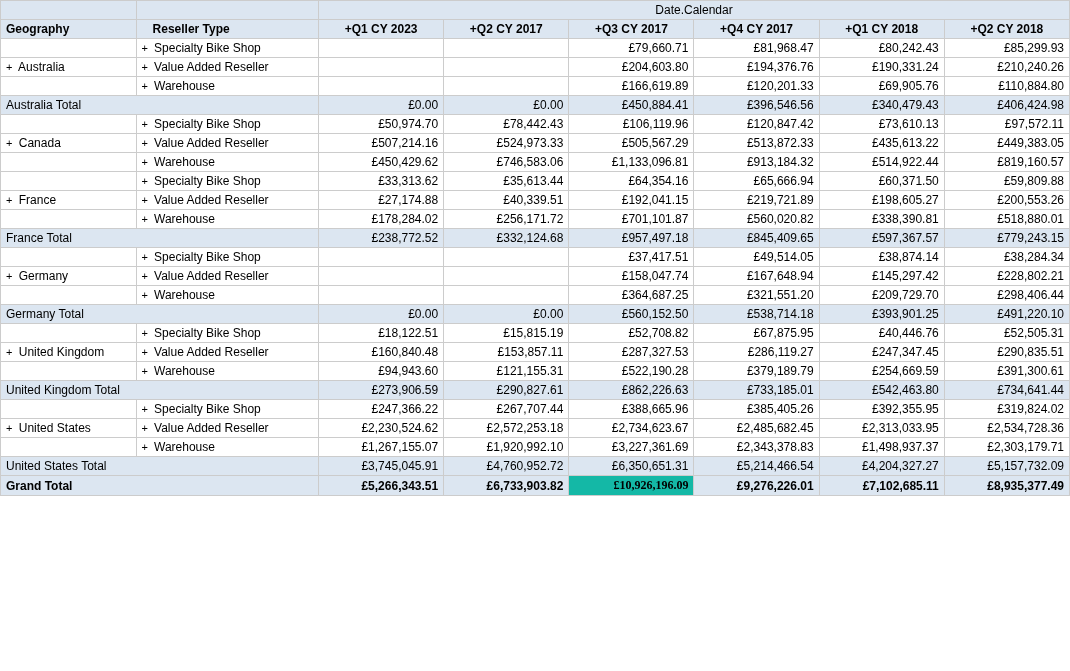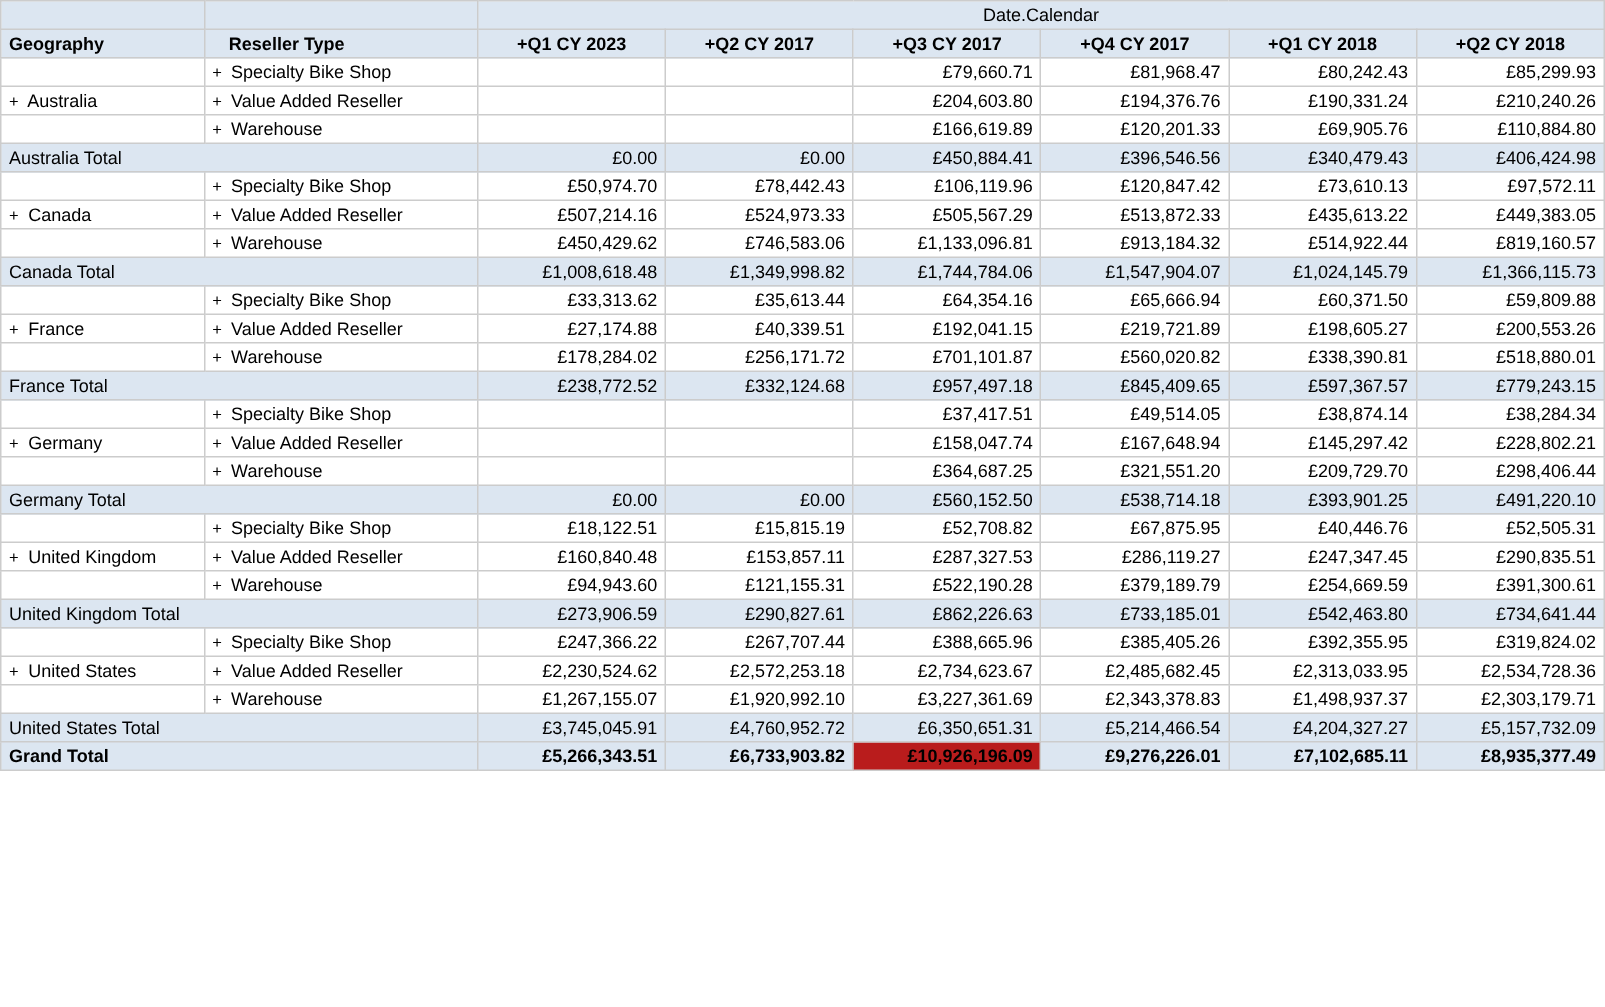--- a/index.html
+++ b/index.html
@@ -149,29 +149,20 @@
         <tr>
           <td></td>
           <td><span class="plus">+  </span><span>Warehouse</span></td>
           <td class="num">£450,429.62</td>
           <td class="num">£746,583.06</td>
           <td class="num">£1,133,096.81</td>
           <td class="num">£913,184.32</td>
           <td class="num">£514,922.44</td>
           <td class="num">£819,160.57</td>
         </tr>
-        <tr style="background: rgb(220, 230, 241);">
-          <td colspan="2" style="font-weight: normal; background: rgb(220, 230, 241);">Canada Total</td>
-          <td class="num" style="background: rgb(220, 230, 241);">£1,008,618.48</td>
-          <td class="num" style="background: rgb(220, 230, 241);">£1,349,998.82</td>
-          <td class="num" style="background: rgb(220, 230, 241);">£1,744,784.06</td>
-          <td class="num" style="background: rgb(220, 230, 241);">£1,547,904.07</td>
-          <td class="num" style="background: rgb(220, 230, 241);">£1,024,145.79</td>
-          <td class="num" style="background: rgb(220, 230, 241);">£1,366,115.73</td>
-        </tr>
         <tr>
           <td></td>
           <td><span class="plus">+  </span><span>Specialty Bike Shop</span></td>
           <td class="num">£33,313.62</td>
           <td class="num">£35,613.44</td>
           <td class="num">£64,354.16</td>
           <td class="num">£65,666.94</td>
           <td class="num">£60,371.50</td>
           <td class="num">£59,809.88</td>
         </tr>
@@ -318,20 +309,20 @@
           <td class="num" style="background: rgb(220, 230, 241);">£4,760,952.72</td>
           <td class="num" style="background: rgb(220, 230, 241);">£6,350,651.31</td>
           <td class="num" style="background: rgb(220, 230, 241);">£5,214,466.54</td>
           <td class="num" style="background: rgb(220, 230, 241);">£4,204,327.27</td>
           <td class="num" style="background: rgb(220, 230, 241);">£5,157,732.09</td>
         </tr>
         <tr style="background: rgb(220, 230, 241);">
           <td colspan="2" style="font-weight: bold; background: rgb(220, 230, 241);">Grand Total</td>
           <td class="num" style="font-weight: bold; background: rgb(220, 230, 241);">£5,266,343.51</td>
           <td class="num" style="font-weight: bold; background: rgb(220, 230, 241);">£6,733,903.82</td>
-          <td class="num" style="font-weight: bold; background: #b91c1c;">£10,926,196.09</td>
+          <td class="num" style="font-weight: bold; background: #14b8a6; font-family: Liberation Serif, serif;">£10,926,196.09</td>
           <td class="num" style="font-weight: bold; background: rgb(220, 230, 241);">£9,276,226.01</td>
           <td class="num" style="font-weight: bold; background: rgb(220, 230, 241);">£7,102,685.11</td>
           <td class="num" style="font-weight: bold; background: rgb(220, 230, 241);">£8,935,377.49</td>
         </tr>
       </tbody>
   </table>
 </div>
 
 </body></html>

